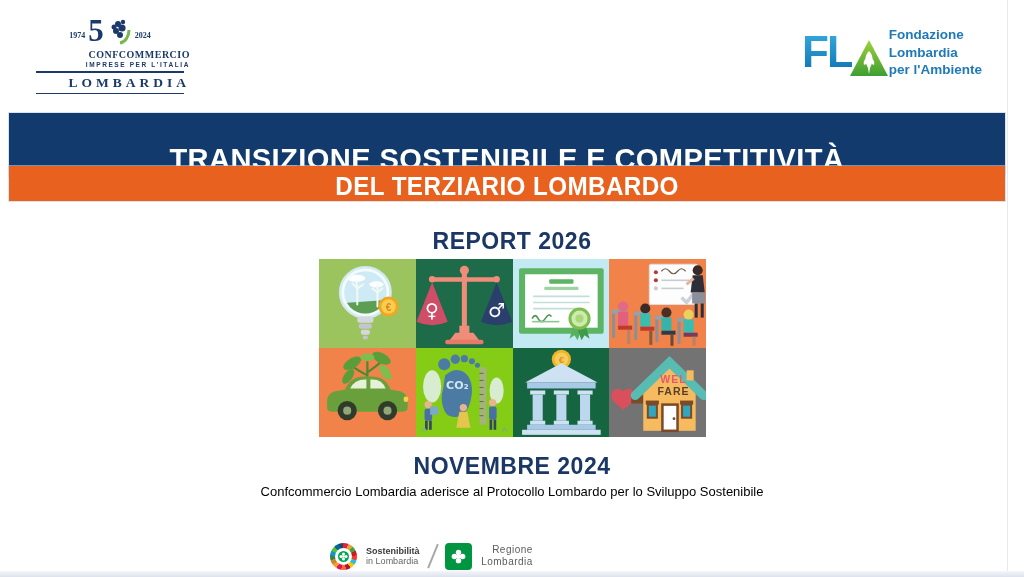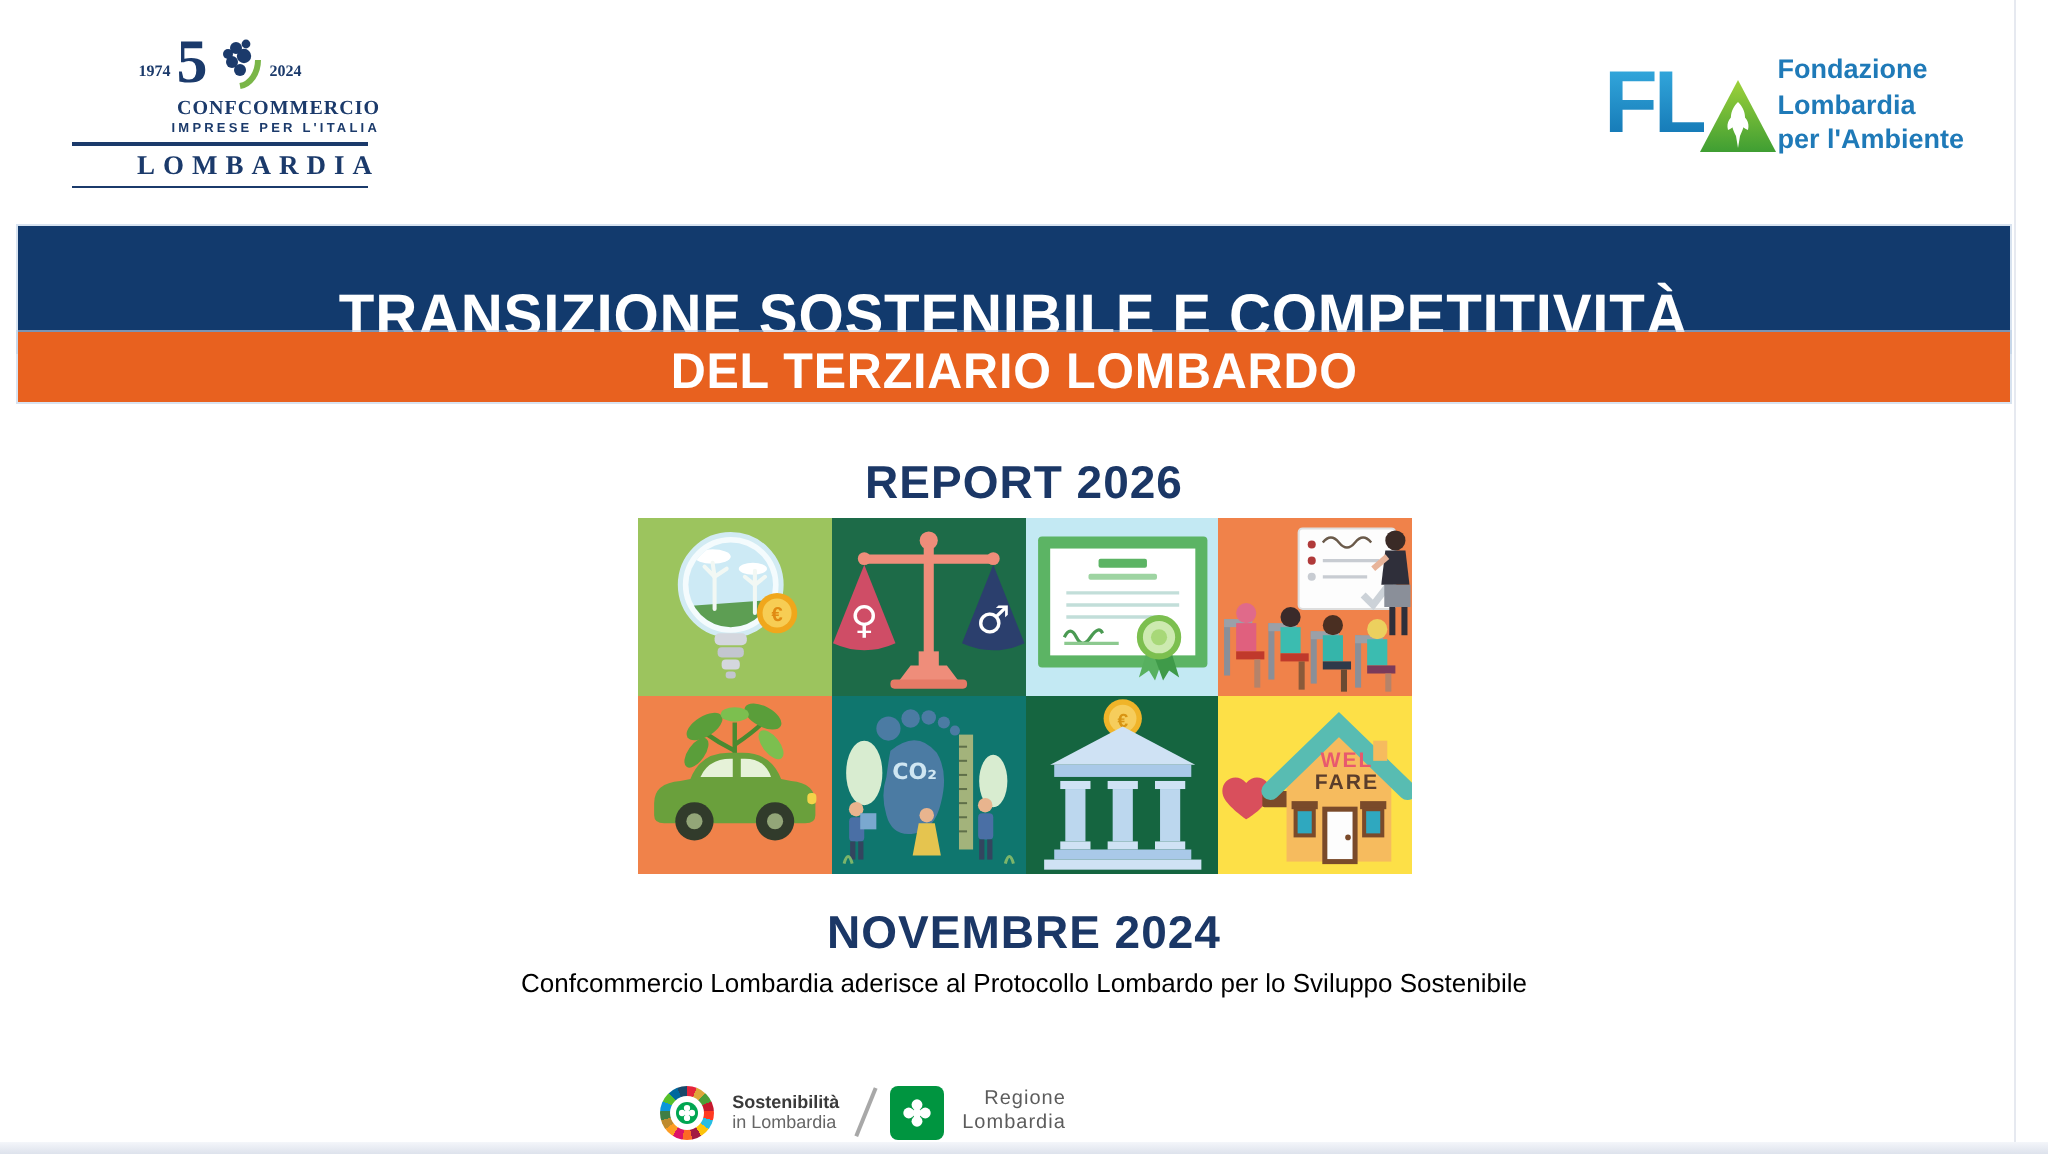--- a/index.html
+++ b/index.html
@@ -274,21 +274,21 @@
         <path d="M31,40 q4,-9 15,-9 h1 v9 z" fill="#e6f2d8"></path>
         <path d="M51,31 h2 q10,0 13,9 h-15 z" fill="#e6f2d8"></path>
         <circle cx="28" cy="62" r="9.5" fill="#313b2b"></circle>
           <circle cx="28" cy="62" r="4" fill="#93a678"></circle>
         <circle cx="68" cy="62" r="9.5" fill="#313b2b"></circle>
           <circle cx="68" cy="62" r="4" fill="#93a678"></circle>
         <rect x="84" y="48" width="4.5" height="5.5" rx="2" fill="#f3d34a"></rect>
       </svg>
     </div>
 
-    <div class="tile" style="background: #0f766e;">
+    <div class="tile" style="background: #84cc16;">
       <svg viewBox="0 0 96 88">
         <ellipse cx="16" cy="38" rx="9" ry="16" fill="#d8ecd0"></ellipse>
         <ellipse cx="80" cy="42" rx="7" ry="13" fill="#d8ecd0"></ellipse>
         <g fill="#4b7ba3">
           <path d="M29,27 q13,-11 23,1 q6,10 2,25 q-3,13 -13,15 q-11,2 -14,-9 q-3,-10 0,-19 q1,-8 2,-13z"></path>
           <circle cx="28" cy="16" r="6"></circle>
             <circle cx="39" cy="11" r="4.6"></circle>
             <circle cx="48" cy="10.5" r="3.6"></circle>
           <circle cx="55.5" cy="13" r="3"></circle>
             <circle cx="61" cy="17" r="2.5"></circle>
@@ -335,21 +335,21 @@
             <rect x="40.5" y="72" width="15" height="4" fill="#cfe2f4"></rect>
           <rect x="64" y="42" width="15" height="4" fill="#cfe2f4"></rect>
             <rect x="66.5" y="46" width="10" height="26" fill="#bcd7ee"></rect>
             <rect x="64" y="72" width="15" height="4" fill="#cfe2f4"></rect>
         </g>
         <rect x="14" y="76" width="68" height="5" fill="#a9c9e8"></rect>
         <rect x="9" y="81" width="78" height="5" fill="#cfe2f4"></rect>
       </svg>
     </div>
 
-    <div class="tile" style="background: #fde047;">
+    <div class="tile" style="background: #737373;">
       <svg viewBox="0 0 96 88">
         <path d="M14,43 c-6,-7 -16,1 -10,9 c4,5 10,9 10,9 c0,0 7,-4 10,-9 c6,-8 -4,-16 -10,-9z" fill="#d94f5c"></path>
         <rect x="22" y="47" width="16" height="8" rx="1" fill="#7a4a2a"></rect>
         <rect x="34" y="42" width="52" height="40" fill="#f6bb5e"></rect>
         <polygon points="33,44 87,44 60,19" fill="#f6bb5e"></polygon>
         <path d="M26,47 L60,14 L94,47" stroke="#58bcb2" stroke-width="9" fill="none" stroke-linecap="round"></path>
         <rect x="77" y="22" width="7" height="10" fill="#f6bb5e"></rect>
         <text x="64" y="35" font-size="10.5" font-weight="bold" fill="#e8596e" letter-spacing="1" text-anchor="middle" font-family="Liberation Sans, sans-serif">WEL</text>
         <text x="64" y="46" font-size="10.5" font-weight="bold" fill="#5a3d2b" letter-spacing="1" text-anchor="middle" font-family="Liberation Sans, sans-serif">FARE</text>
         <rect x="36.5" y="52" width="13" height="4" fill="#7a4a2a"></rect>

